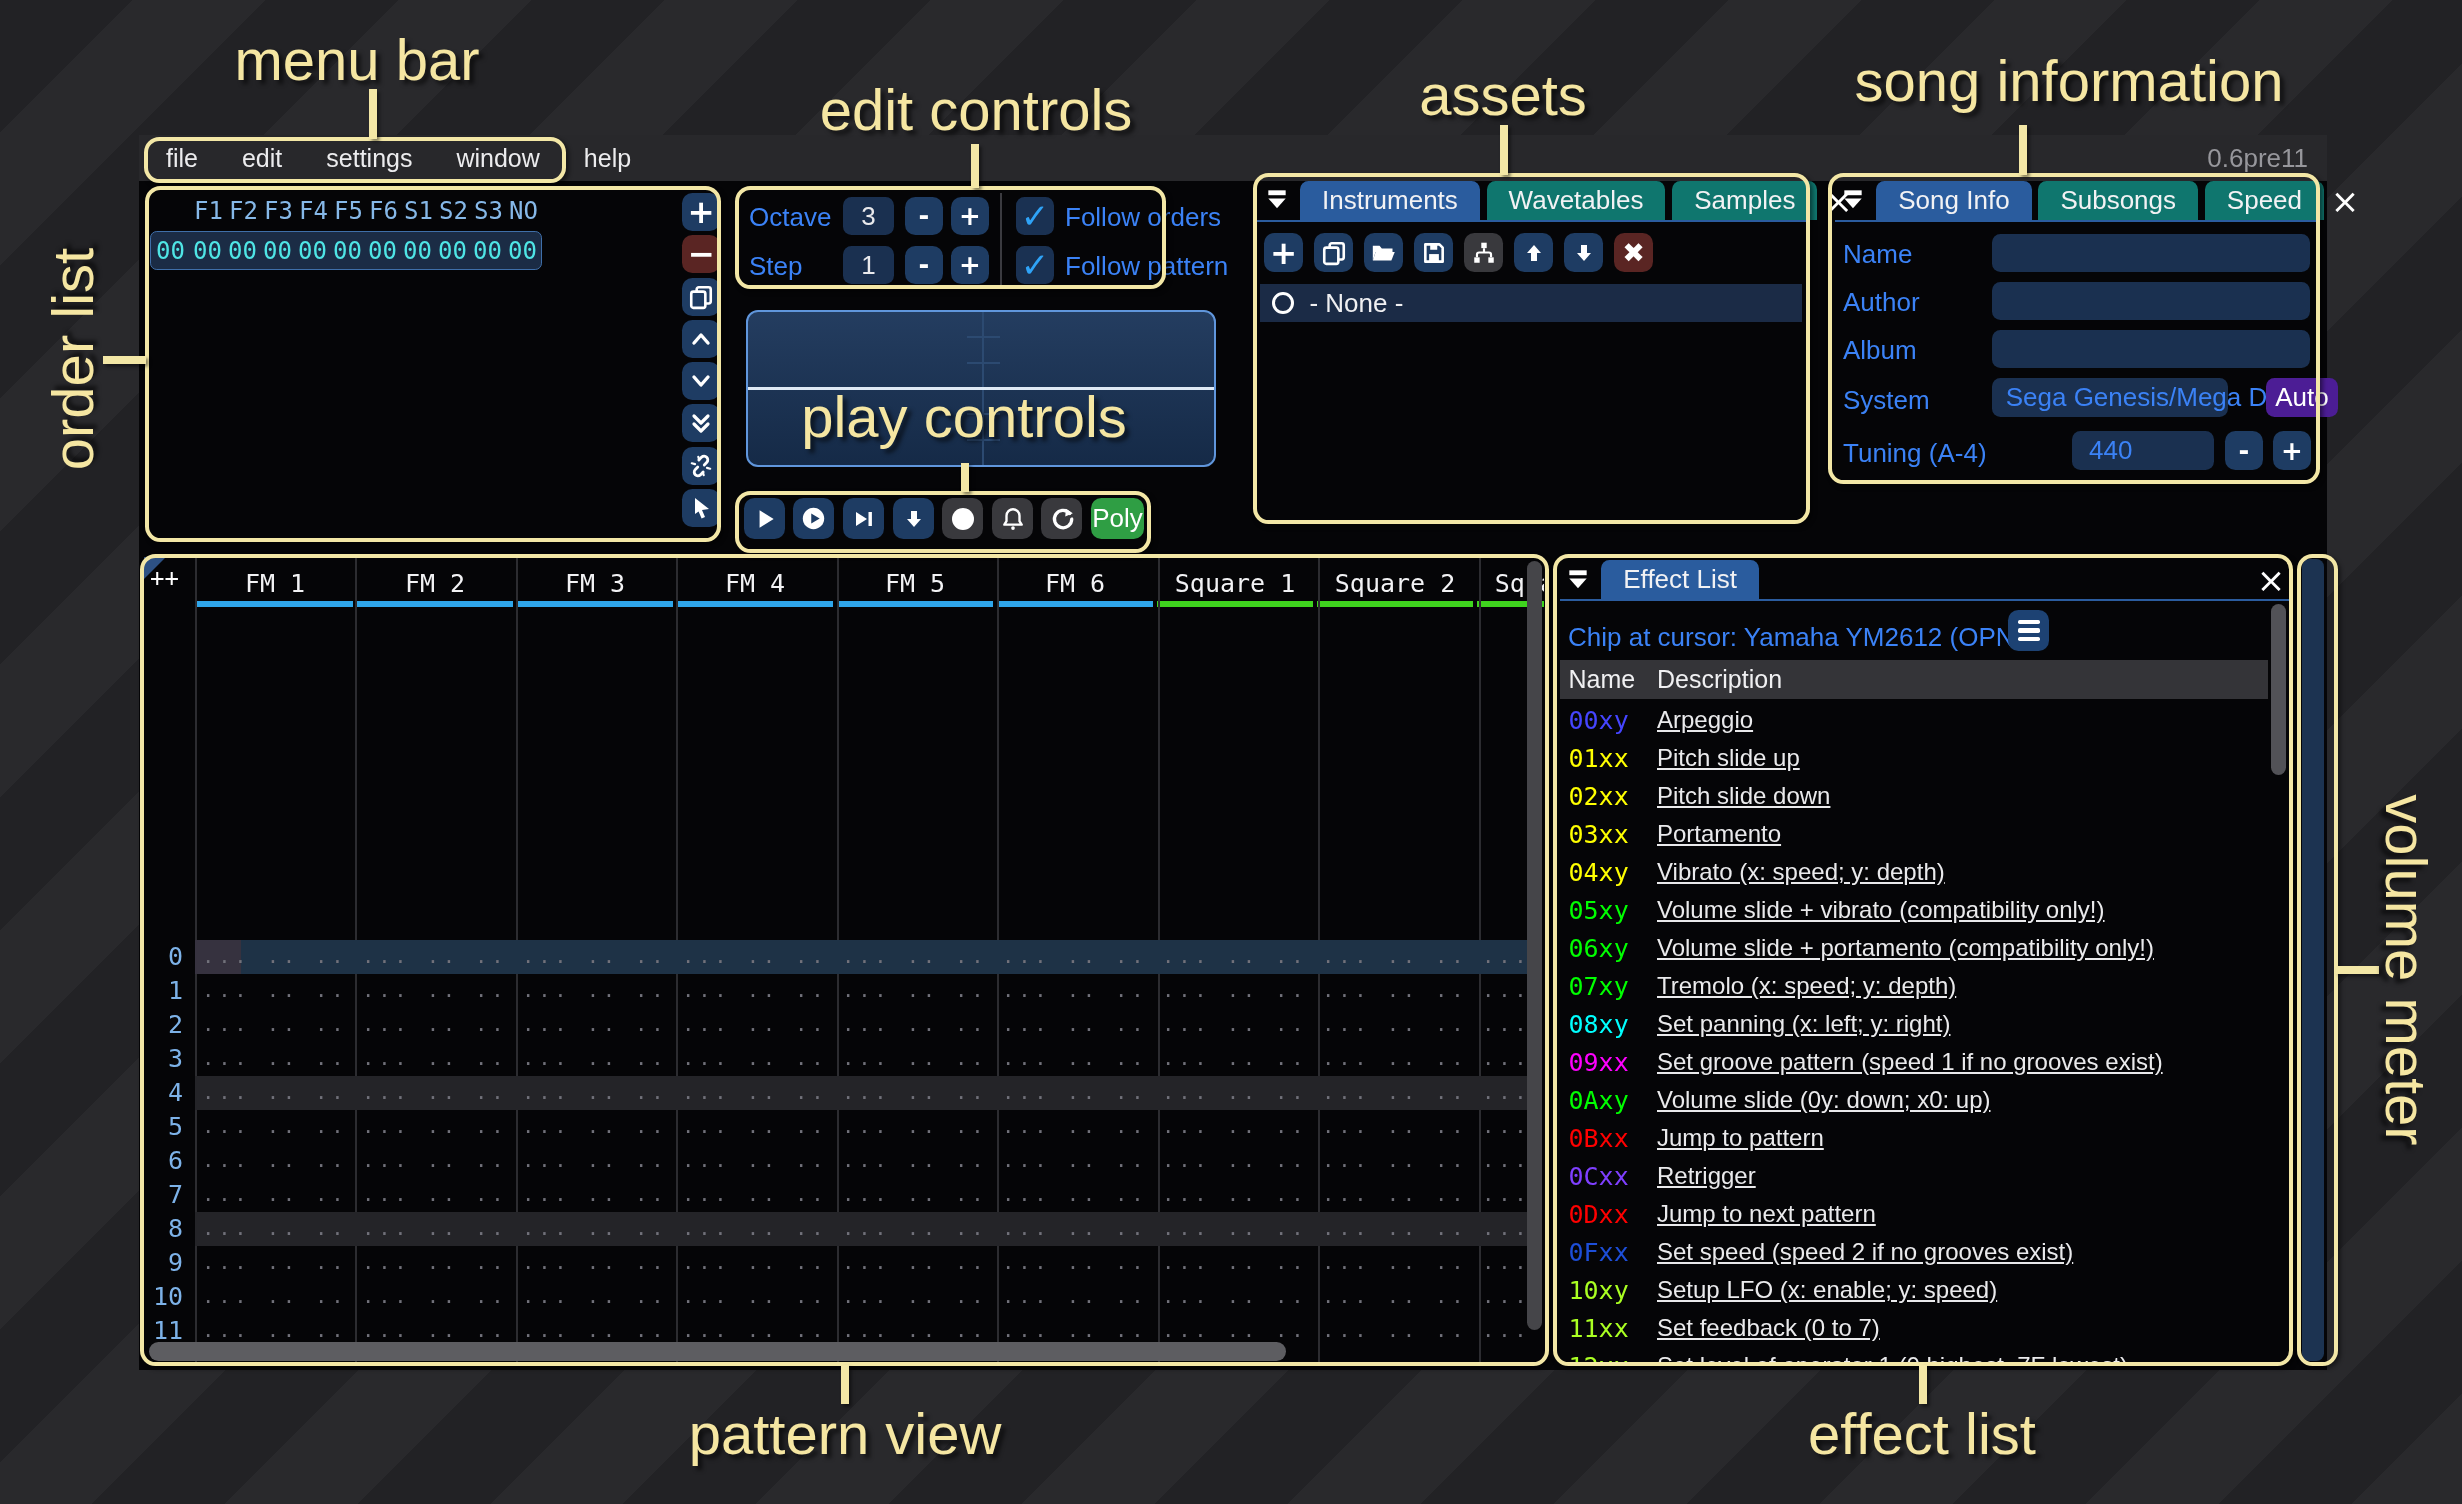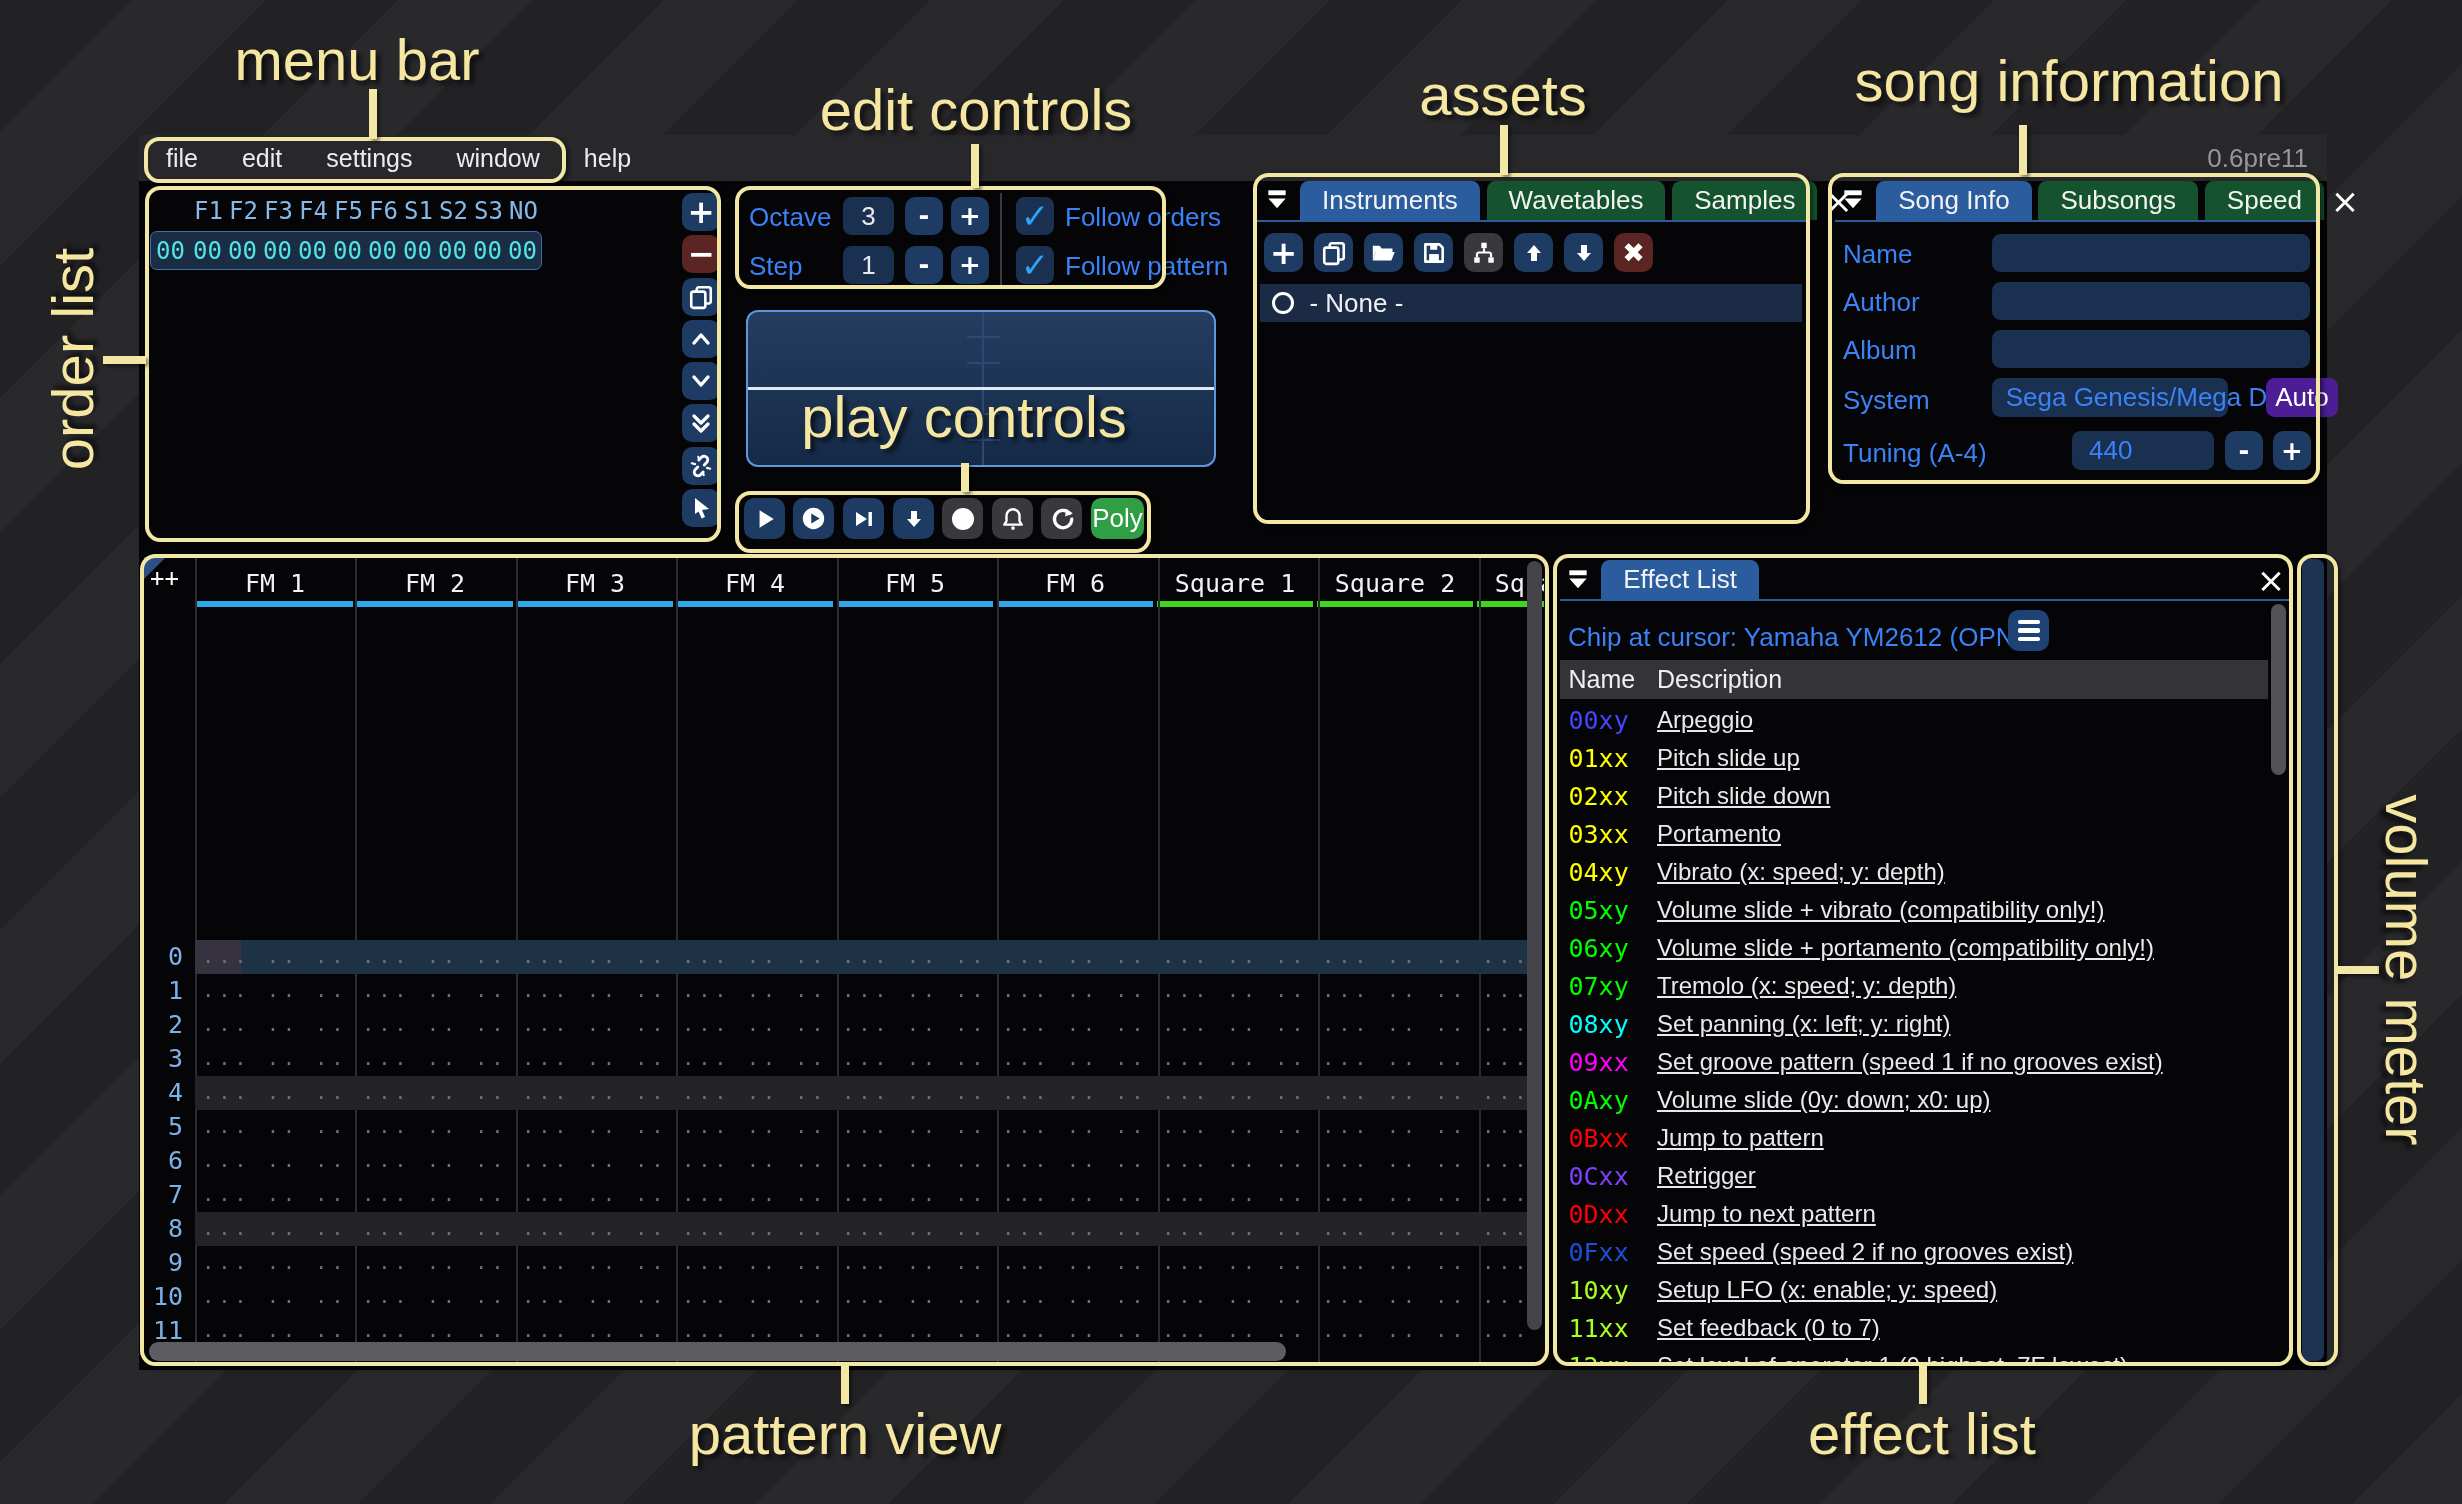--- a/index.html
+++ b/index.html
@@ -9,21 +9,21 @@
   .abs{position:absolute;}
   
   #app{position:absolute;left:139px;top:135px;width:2188px;height:1235px;background:#050507;}
   #menubar{position:absolute;left:139px;top:135px;width:2188px;height:46px;background:#28282b;
     display:flex;align-items:center;font-size:25px;color:#ececee;}
   #menu-items{display:flex;gap:44px;padding-left:27px;}
   #version{position:absolute;right:19px;top:0;line-height:46px;color:#97979c;font-size:26px;}
   
   .mono{font-family:"DejaVu Sans Mono",monospace;}
   .tabbar{position:absolute;display:flex;align-items:flex-end;gap:6.8px;border-bottom:2.6px solid #2b5c9e;}
-  .tab{height:39px;padding:0 22px;display:flex;align-items:center;background:#14532d;
+  .tab{height:39px;padding:0 22px;display:flex;align-items:center;background:#0f766e;
     border-radius:8.5px 8.5px 0 0;font-size:26px;color:#f2f2f4;white-space:nowrap;}
   .tab.active{background:#2a5c9e;}
   .closex{width:38px;height:39px;display:flex;align-items:center;justify-content:center;
     font-size:34px;color:#fff;font-family:"DejaVu Sans",sans-serif;}
   .ibtn{width:39px;height:39px;border-radius:10.3px;background:#1e3c63;display:flex;
     align-items:center;justify-content:center;flex:none;}
   .ibtn.gray{background:#39393d;}
   .ibtn.red{background:#5a2523;}
   .ibtn.txt{color:#fff;font-size:32.5px;font-weight:bold;font-family:"DejaVu Sans",sans-serif;}
   .field{background:#1a3050;border-radius:8.5px;position:absolute;}

